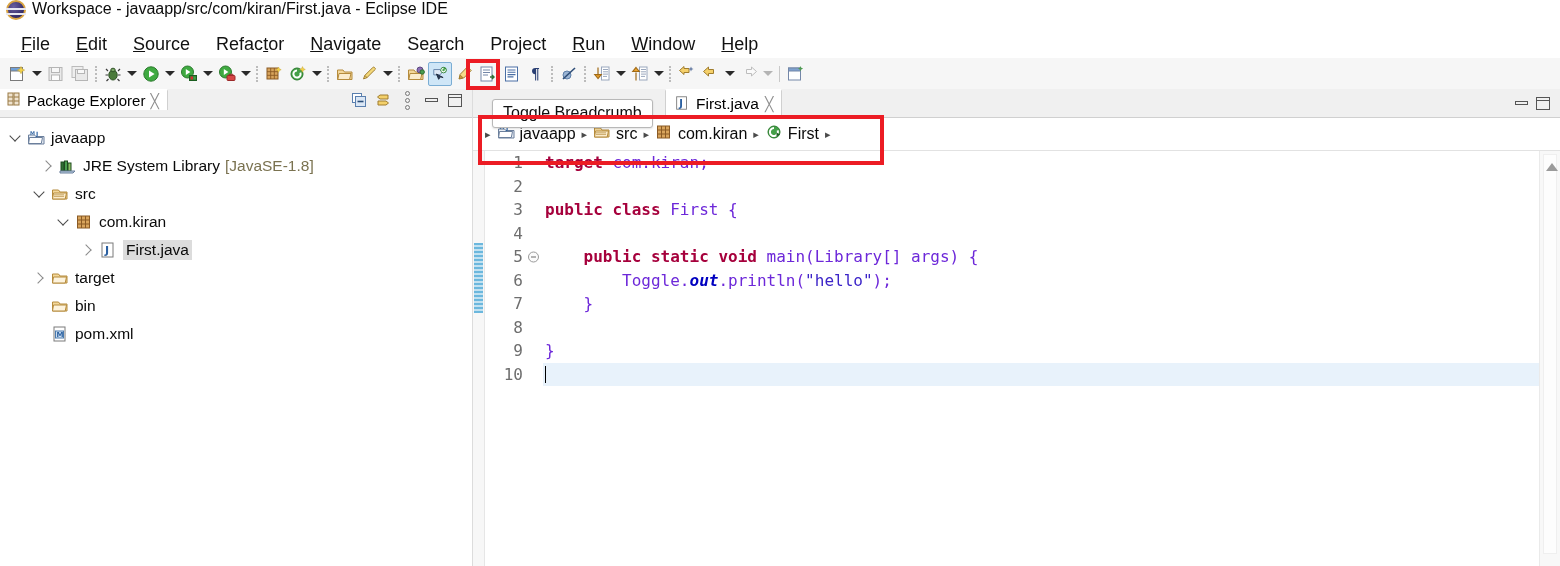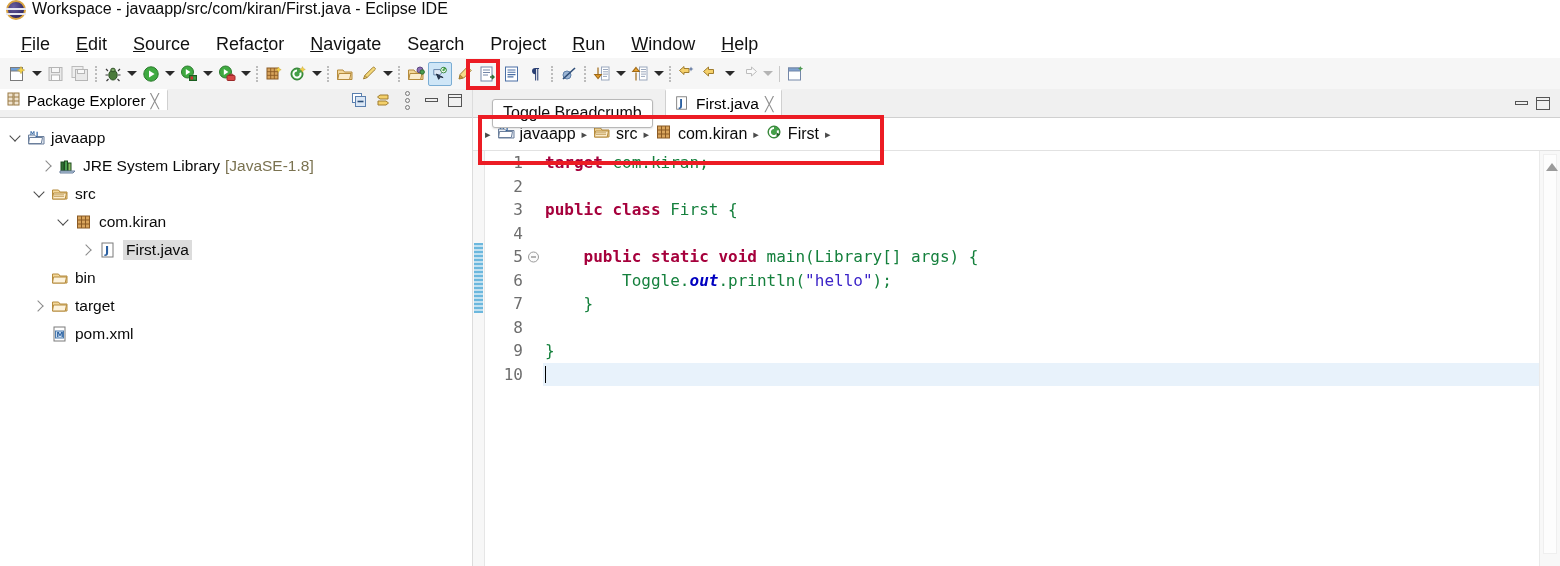--- a/index.html
+++ b/index.html
@@ -390,21 +390,21 @@
     line-height: 23.5px;
     white-space: pre;
     padding-left: 2px;
   }
   .code-line.current {
     background: #e8f2fb;
   }
   .kw  { color: #a6003c; font-weight: bold; }
   .str { color: #3c24c8; }
   .fld { color: #0000c0; font-style: italic; font-weight: bold; }
-  .pl  { color: #15803d; }
+  .pl  { color: #6d28d9; }
   .caret {
     display: inline-block;
     width: 1px;
     height: 17px;
     background: #000;
     vertical-align: -3px;
   }
 
   
   #vscroll {
@@ -795,39 +795,39 @@
         <span class="twisty closed"></span>
         <span class="tree-icon">
           <svg width="18" height="18" viewBox="0 0 18 18">
             <rect x="3" y="2" width="11" height="14" fill="#ffffff" stroke="#7a7a7a"></rect>
             <text x="6" y="13" font-family="DejaVu Sans, sans-serif" font-size="11" fill="#2a5fa0" font-weight="bold">J</text>
           </svg>
         </span>
         <span class="tree-label">First.java</span>
       </div>
 
-      <div class="tree-row" style="padding-left:50px">
-        <span class="tree-icon">
-          <svg width="18" height="18" viewBox="0 0 18 18">
-            <path d="M1.5 5h6l1.5 2h7v7H1.5z" fill="#f3d79a" stroke="#b58b3c"></path>
-            <path d="M2.5 8h13l-1.3 6H1.5z" fill="#fdf3dd" stroke="#b58b3c"></path>
-          </svg>
-        </span>
-        <span class="tree-label">bin</span>
-      </div>
-
       <div class="tree-row" style="padding-left:28px">
         <span class="twisty closed"></span>
         <span class="tree-icon">
           <svg width="18" height="18" viewBox="0 0 18 18">
             <path d="M1.5 5h6l1.5 2h7v7H1.5z" fill="#f3d79a" stroke="#b58b3c"></path>
             <path d="M2.5 8h13l-1.3 6H1.5z" fill="#fdf3dd" stroke="#b58b3c"></path>
           </svg>
         </span>
         <span class="tree-label">target</span>
+      </div>
+
+      <div class="tree-row" style="padding-left:50px">
+        <span class="tree-icon">
+          <svg width="18" height="18" viewBox="0 0 18 18">
+            <path d="M1.5 5h6l1.5 2h7v7H1.5z" fill="#f3d79a" stroke="#b58b3c"></path>
+            <path d="M2.5 8h13l-1.3 6H1.5z" fill="#fdf3dd" stroke="#b58b3c"></path>
+          </svg>
+        </span>
+        <span class="tree-label">bin</span>
       </div>
 
       <div class="tree-row" style="padding-left:50px">
         <span class="tree-icon">
           <svg width="18" height="18" viewBox="0 0 18 18">
             <rect x="3" y="2" width="11" height="14" fill="#ffffff" stroke="#7a7a7a"></rect>
             <rect x="4.5" y="6" width="8" height="7" fill="#cddff1" stroke="#4a7aad"></rect>
             <text x="5.5" y="12" font-family="DejaVu Sans, sans-serif" font-size="7" fill="#2a5fa0" font-weight="bold">M</text>
           </svg>
         </span>

